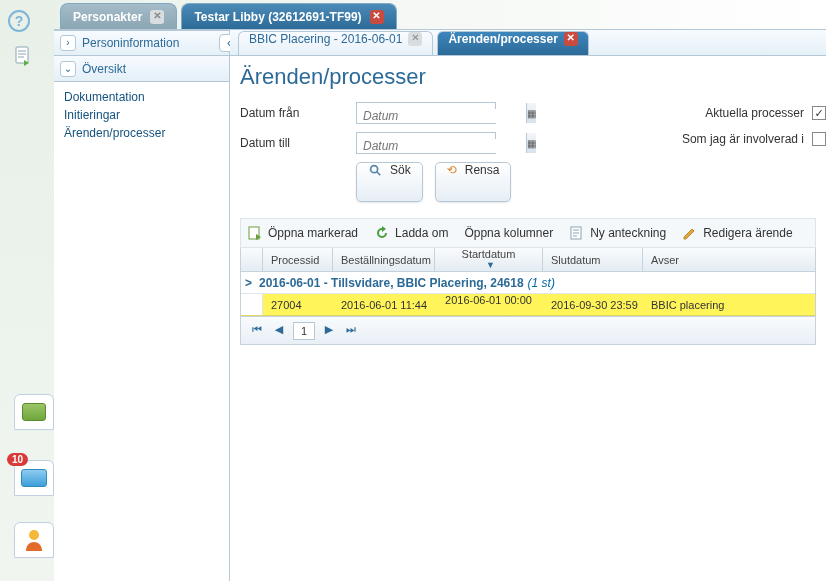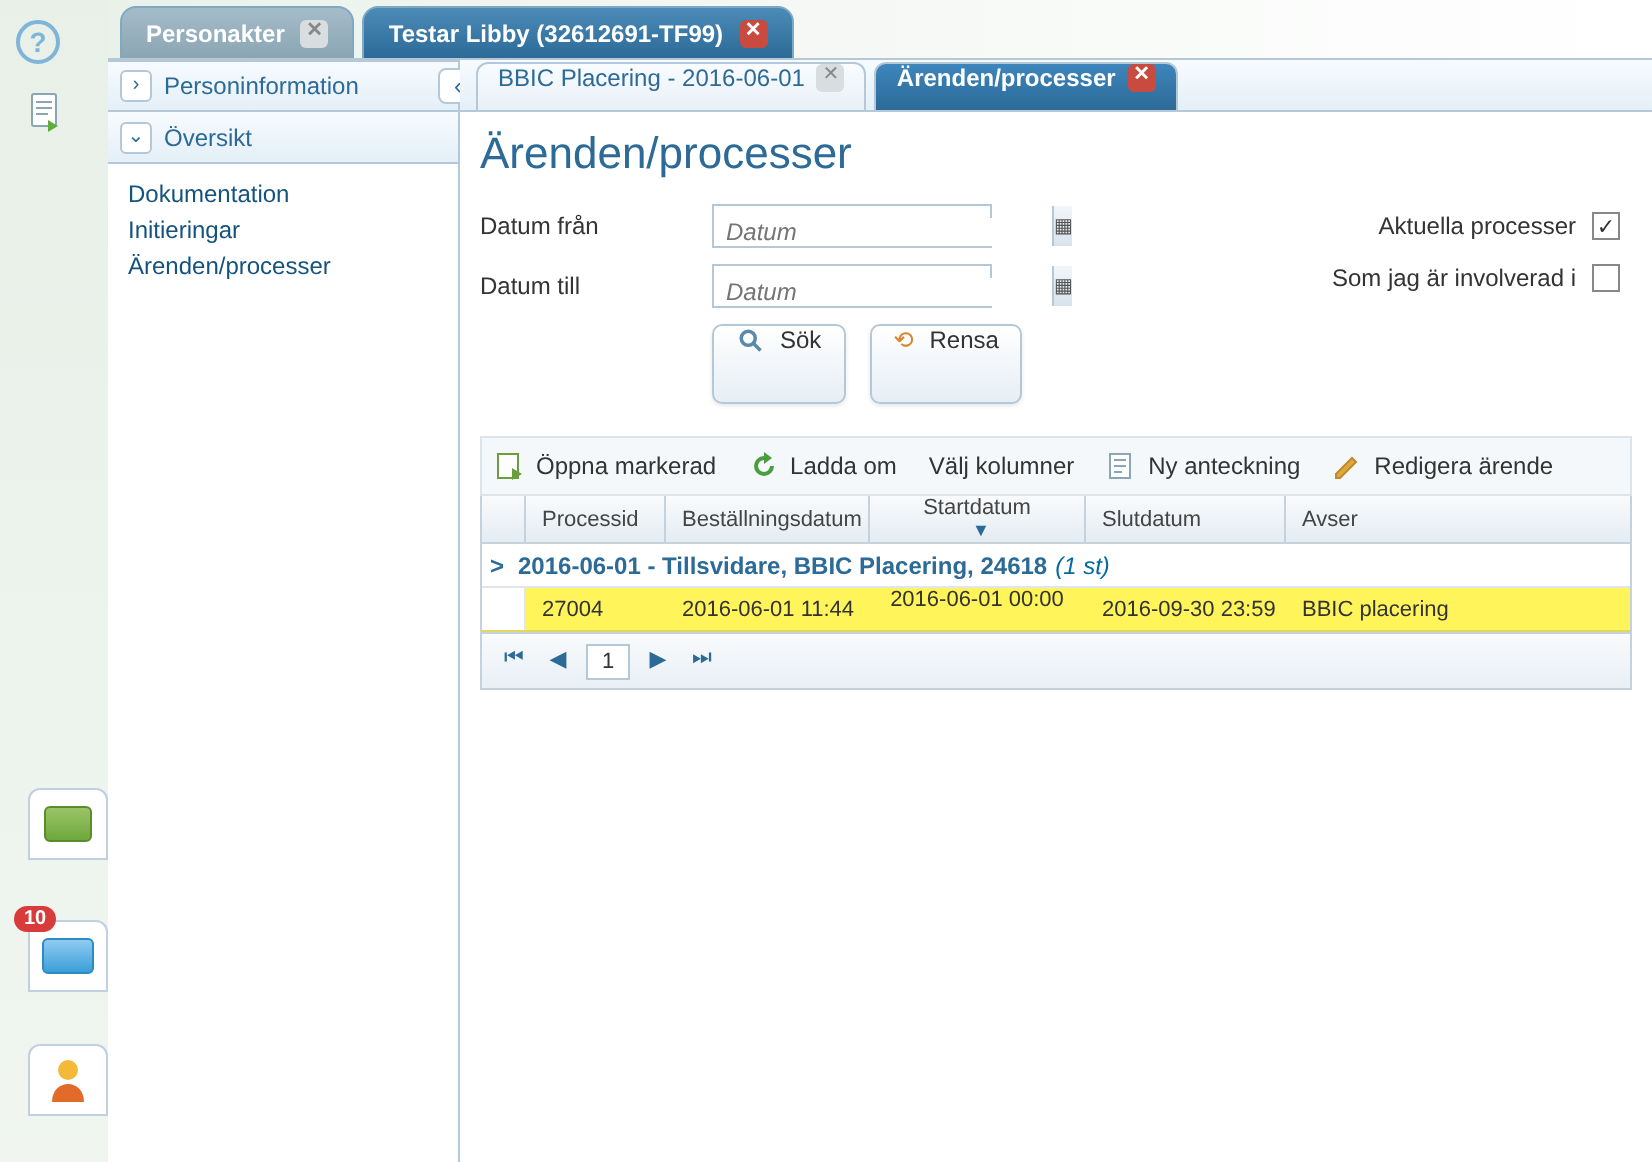--- a/index.html
+++ b/index.html
@@ -252,21 +252,21 @@
     background: linear-gradient(to bottom,#f2f6fa,#d8e3ec);
     border-left: 1px solid #b5c8d8;
     display: flex;
     align-items: center;
     justify-content: center;
     font-size: 10px;
     color: #555;
   }
   .checkbox-row {
     position: absolute;
-    right: 16px;
+    right: 0;
     display: flex;
     align-items: center;
     gap: 8px;
   }
   .cb1 { top: 50px; }
   .cb2 { top: 76px; }
   .checkbox {
     width: 14px; height: 14px;
     border: 1px solid #888;
     background: #fff;
@@ -507,21 +507,21 @@
                 </svg></span>
             <span>Öppna markerad</span>
           </div>
           <div class="tool-item">
             <span class="ticon"><svg viewBox="0 0 16 16">
                   <path d="M8 3a5 5 0 1 0 5 5h-2a3 3 0 1 1-3-3v2l4-3-4-3z" fill="#4b9e3d"></path>
                 </svg></span>
             <span>Ladda om</span>
           </div>
           <div class="tool-item">
-            <span>Välj kolumner</span>
+            <span>Öppna kolumner</span>
           </div>
           <div class="tool-item">
             <span class="ticon"><svg viewBox="0 0 16 16">
                   <rect x="2" y="2" width="10" height="12" fill="#fff" stroke="#8aa5b3"></rect>
                   <path d="M4 5h6M4 8h6M4 11h4" stroke="#8aa5b3"></path>
                 </svg></span>
             <span>Ny anteckning</span>
           </div>
           <div class="tool-item">
             <span class="ticon"><svg viewBox="0 0 16 16">

